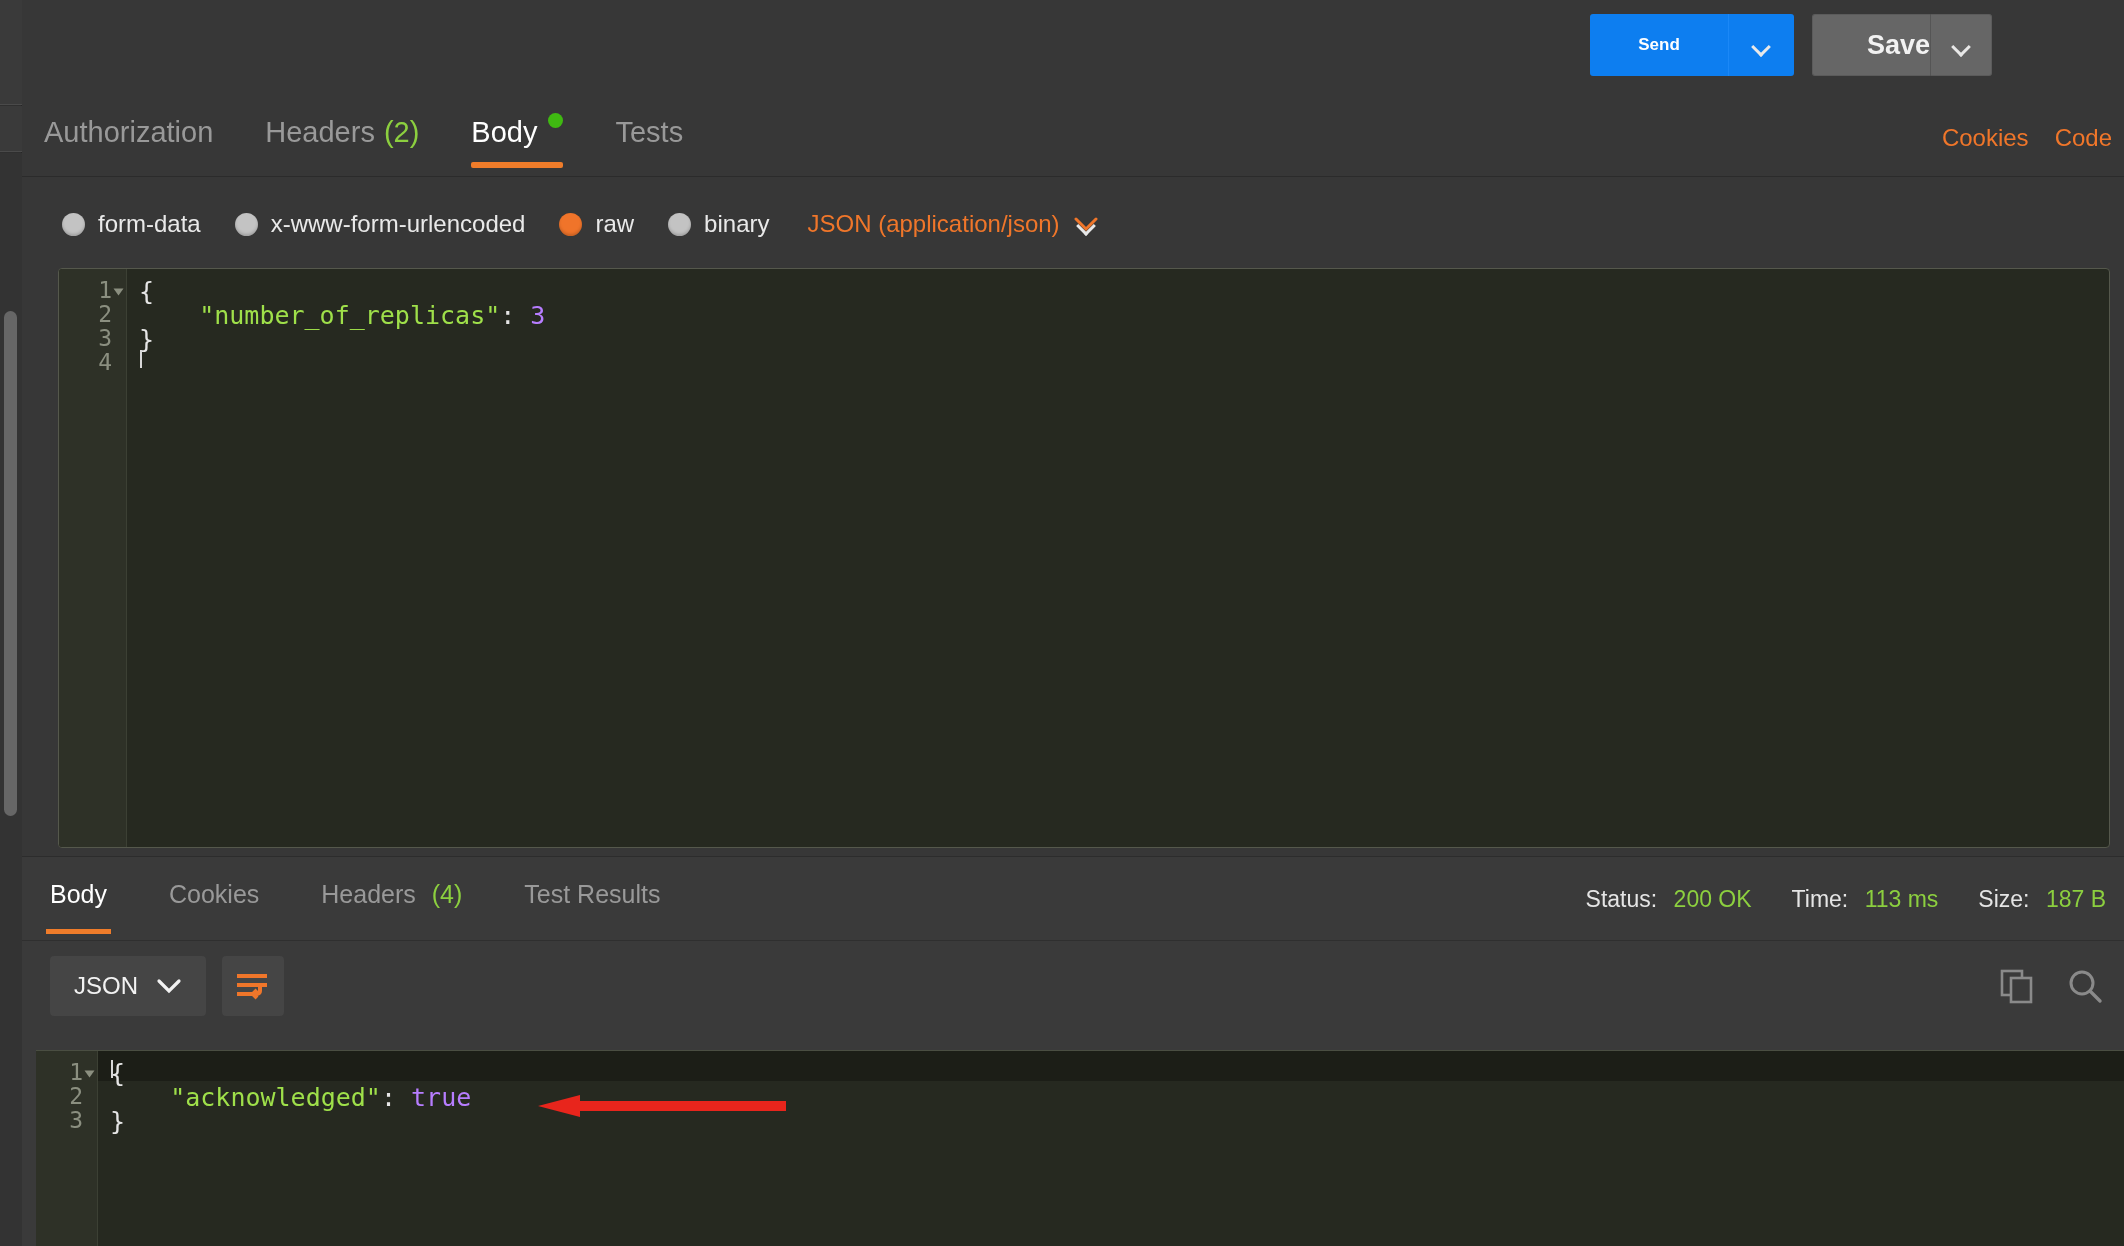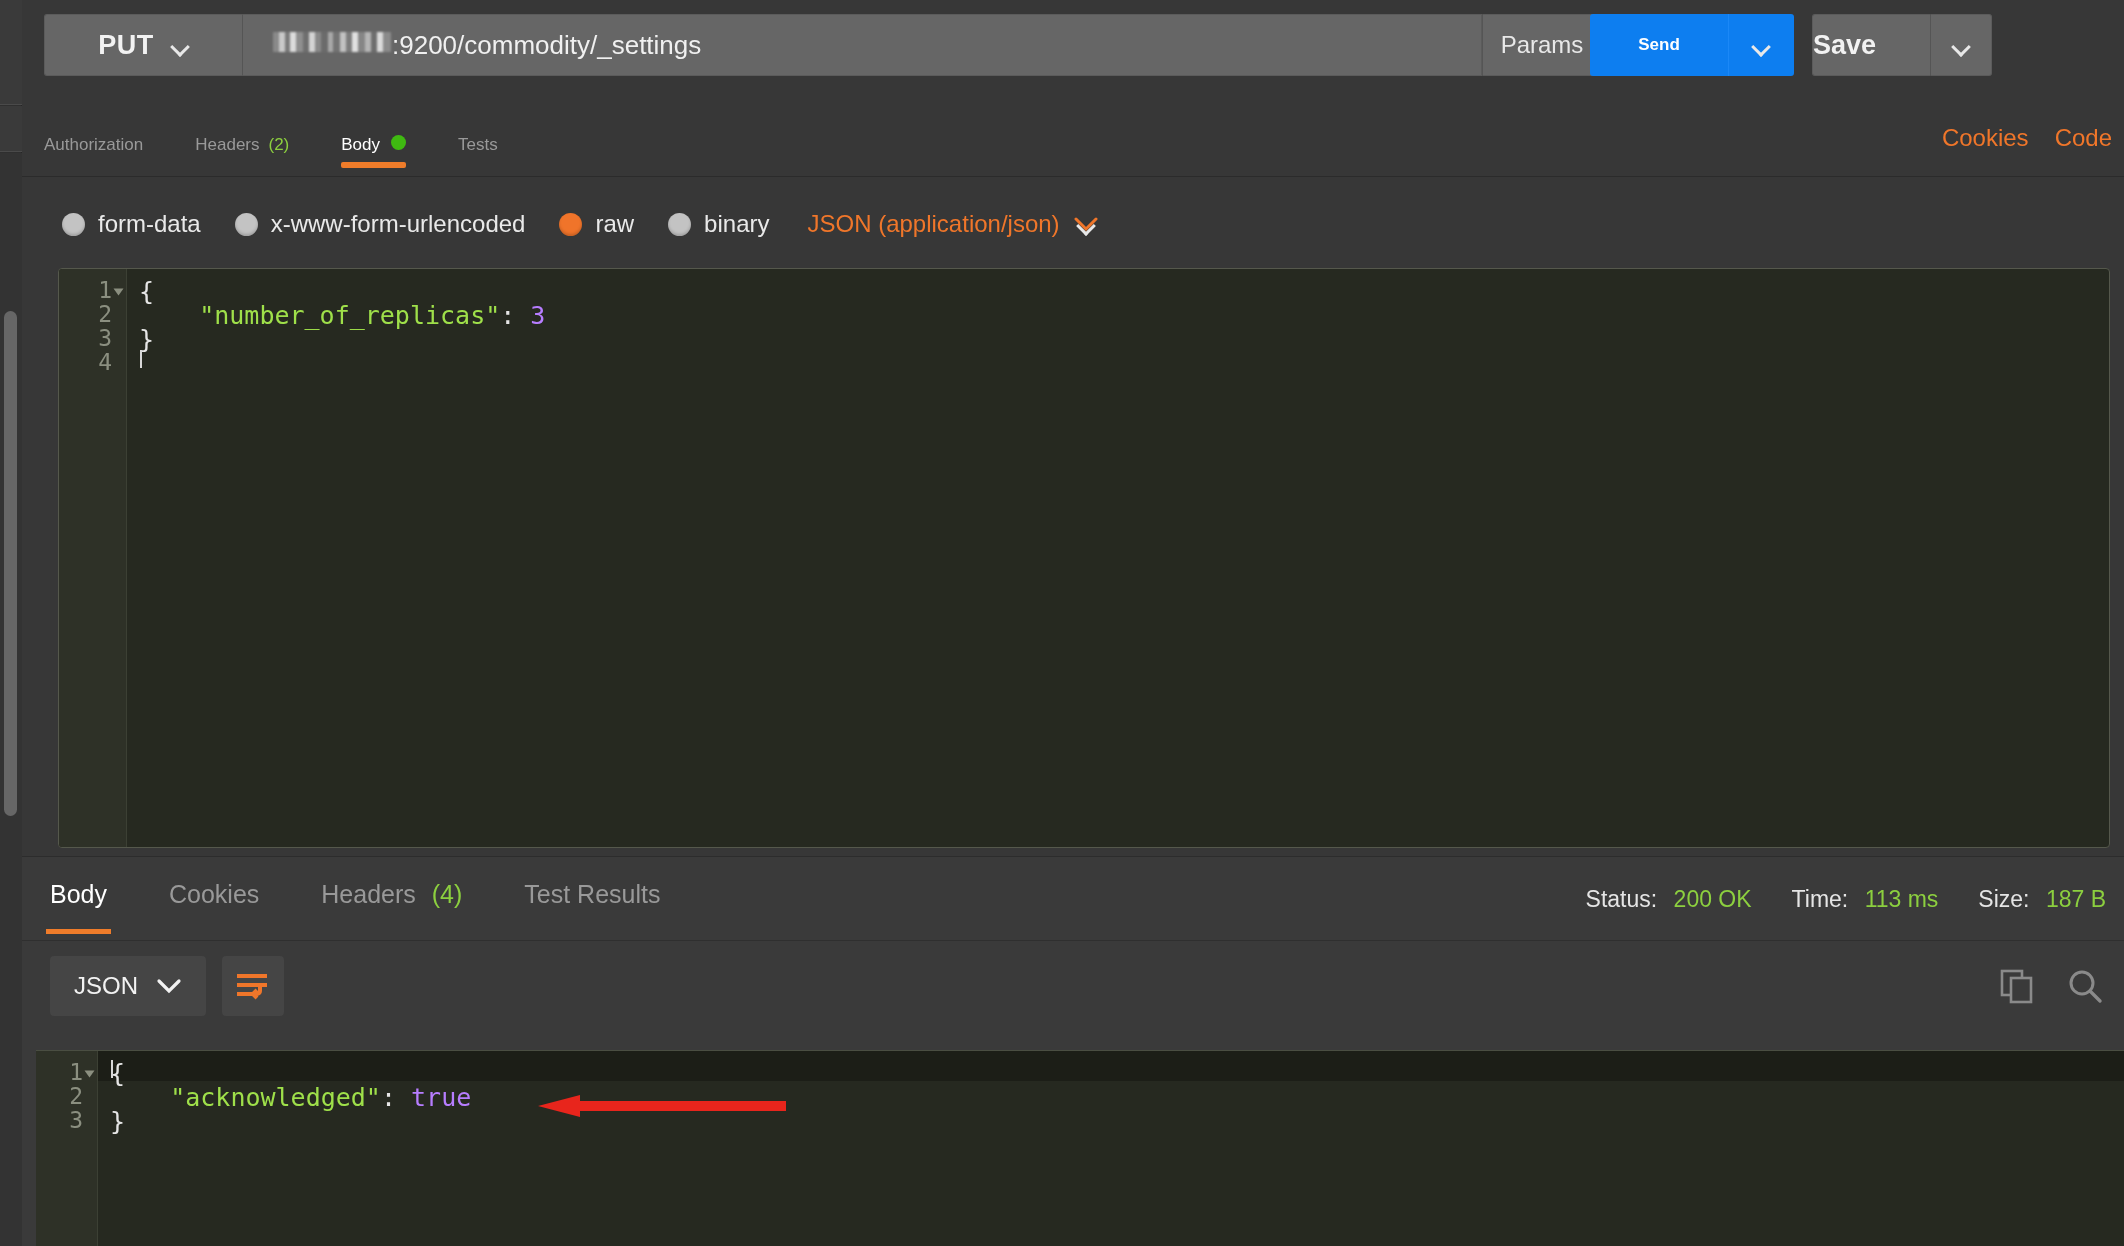--- a/index.html
+++ b/index.html
@@ -74,33 +74,33 @@
     display:flex; align-items:center; justify-content:center; cursor:pointer;
   }
   .send-btn span { color:#fff; font-size:17px; font-weight:700; }
   .send-caret {
     width:66px; background:#0d7ef0; border-left:1px solid #1b88f7; border-radius:0 3px 3px 0;
     display:flex; align-items:center; justify-content:center; cursor:pointer;
   }
   .save-group { position:absolute; left:1790px; top:14px; height:62px; display:flex; }
   .save-btn {
     width:118px; background:#666; border:1px solid #5b5b5b; border-right:none; border-radius:3px 0 0 3px;
-    display:flex; align-items:center; justify-content:flex-start; cursor:pointer;
+    display:flex; align-items:center; justify-content:flex-end; cursor:pointer;
   }
   .save-btn span { color:#f2f2f2; font-size:27px; font-weight:700; }
   .save-caret {
     width:62px; background:#666; border:1px solid #5b5b5b; border-left:1px solid #555;
     border-radius:0 3px 3px 0; display:flex; align-items:center; justify-content:center; cursor:pointer;
   }
 
   
   .req-tabs { position:absolute; left:22px; top:112px; height:62px; display:flex; align-items:flex-start; }
   .rtab {
     position:relative; padding:4px 26px 0 0; margin-right:26px;
-    font-size:17px; color:#999; cursor:pointer; height:62px; display:flex; align-items:center;
+    font-size:29px; color:#999; cursor:pointer; height:62px; display:flex; align-items:flex-start;
   }
   .rtab.active { color:#fff; }
   .rtab .underline {
     position:absolute; left:0; right:26px; bottom:6px; height:6px; background:#ef7c2a; border-radius:2px;
   }
   .hdr-count { color:#8ccf3f; margin-left:9px; }
   .green-dot {
     display:inline-block; width:15px; height:15px; border-radius:50%;
     background:#3fb911; margin-left:11px; position:relative; top:-3px;
   }
@@ -216,35 +216,20 @@
   <div class="left-rail">
     <div class="rail-seg-a"></div>
     <div class="rail-seg-b"></div>
     <div class="rail-scroll-track">
       <div class="rail-scroll-thumb"></div>
     </div>
   </div>
 
   <div class="req-section">
 
-    <div class="url-bar">
-      <div class="method-box">
-        <span class="method-label">PUT</span>
-        <span class="chev-w"></span>
-      </div>
-      <div class="url-input">
-        <span class="url-text">
-          <span class="url-redacted"></span>
-            <span>:9200/commodity/_settings</span>
-        </span>
-      </div>
-      <div class="params-btn">
-        <span>Params</span>
-      </div>
-    </div>
 
     <div class="send-group">
       <div class="send-btn">
         <span>Send</span>
       </div>
       <div class="send-caret">
         <span class="chev-w"></span>
       </div>
     </div>
 

